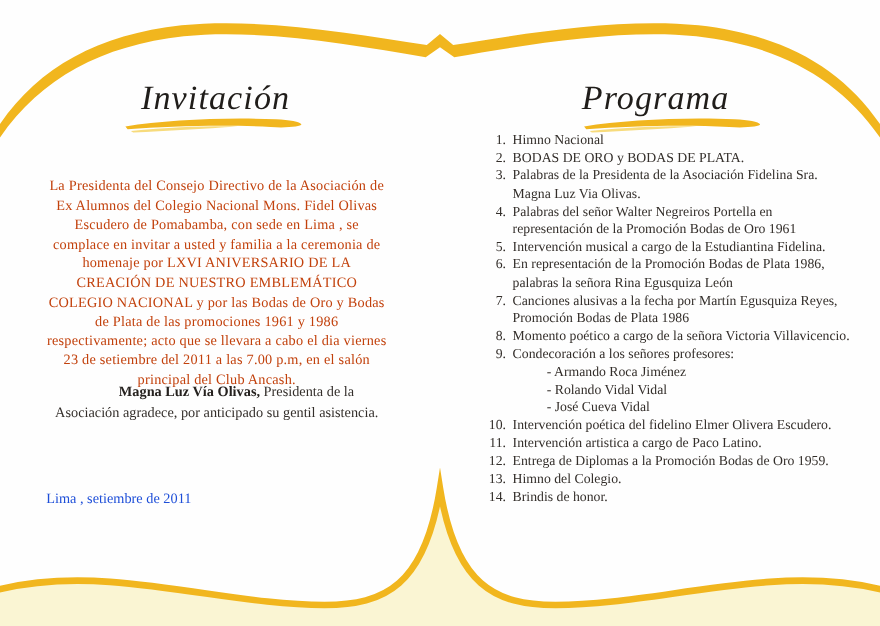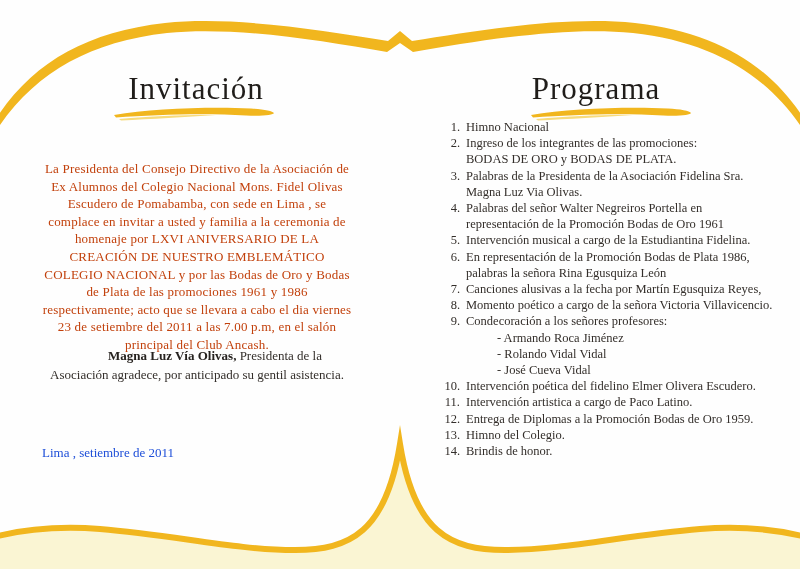--- a/index.html
+++ b/index.html
@@ -16,20 +16,21 @@
     position:absolute;left:0;top:0;width:800px;height:569px;pointer-events:none;
   }
   .title-block{
     position:absolute;top:72px;width:312px;text-align:center;
   }
   .title-block.left{left:40px;}
   .title-block.right{left:440px;}
   .page-title{
     margin:0;
     font-family:"Liberation Serif",serif;
+    font-style:italic;
     font-weight:500;
     font-size:31px;
     letter-spacing:1px;
     color:#201d1a;
     line-height:1.1;
   }
   .brush{display:block;margin:-2px auto 0 auto;}
   .brush.right-shift{margin-left:88px;}
   .invite-body{
     position:absolute;left:42px;top:147px;width:310px;
@@ -130,21 +131,20 @@
   <ol class="program-list">
     <li class="prog-item">
       <span class="num">1.</span>
       <span class="lines">
           <span class="ln">Himno Nacional</span>
         </span>
     </li>
     <li class="prog-item">
       <span class="num">2.</span>
       <span class="lines">
-        <span class="ln">Ingreso de los integrantes de las promociones:</span>
         <span class="ln">BODAS DE ORO y BODAS DE PLATA.</span>
       </span>
     </li>
     <li class="prog-item">
       <span class="num">3.</span>
       <span class="lines">
         <span class="ln">Palabras de la Presidenta de la Asociación Fidelina Sra.</span>
         <span class="ln">Magna Luz Via Olivas.</span>
       </span>
     </li>
@@ -165,20 +165,21 @@
       <span class="num">6.</span>
       <span class="lines">
         <span class="ln">En representación de la Promoción Bodas de Plata 1986,</span>
         <span class="ln">palabras la señora Rina Egusquiza León</span>
       </span>
     </li>
     <li class="prog-item">
       <span class="num">7.</span>
       <span class="lines">
         <span class="ln">Canciones alusivas a la fecha por Martín Egusquiza Reyes,</span>
+        <span class="ln">Promoción Bodas de Plata 1986</span>
       </span>
     </li>
     <li class="prog-item">
       <span class="num">8.</span>
       <span class="lines">
           <span class="ln">Momento poético a cargo de la señora Victoria Villavicencio.</span>
         </span>
     </li>
     <li class="prog-item">
       <span class="num">9.</span>

